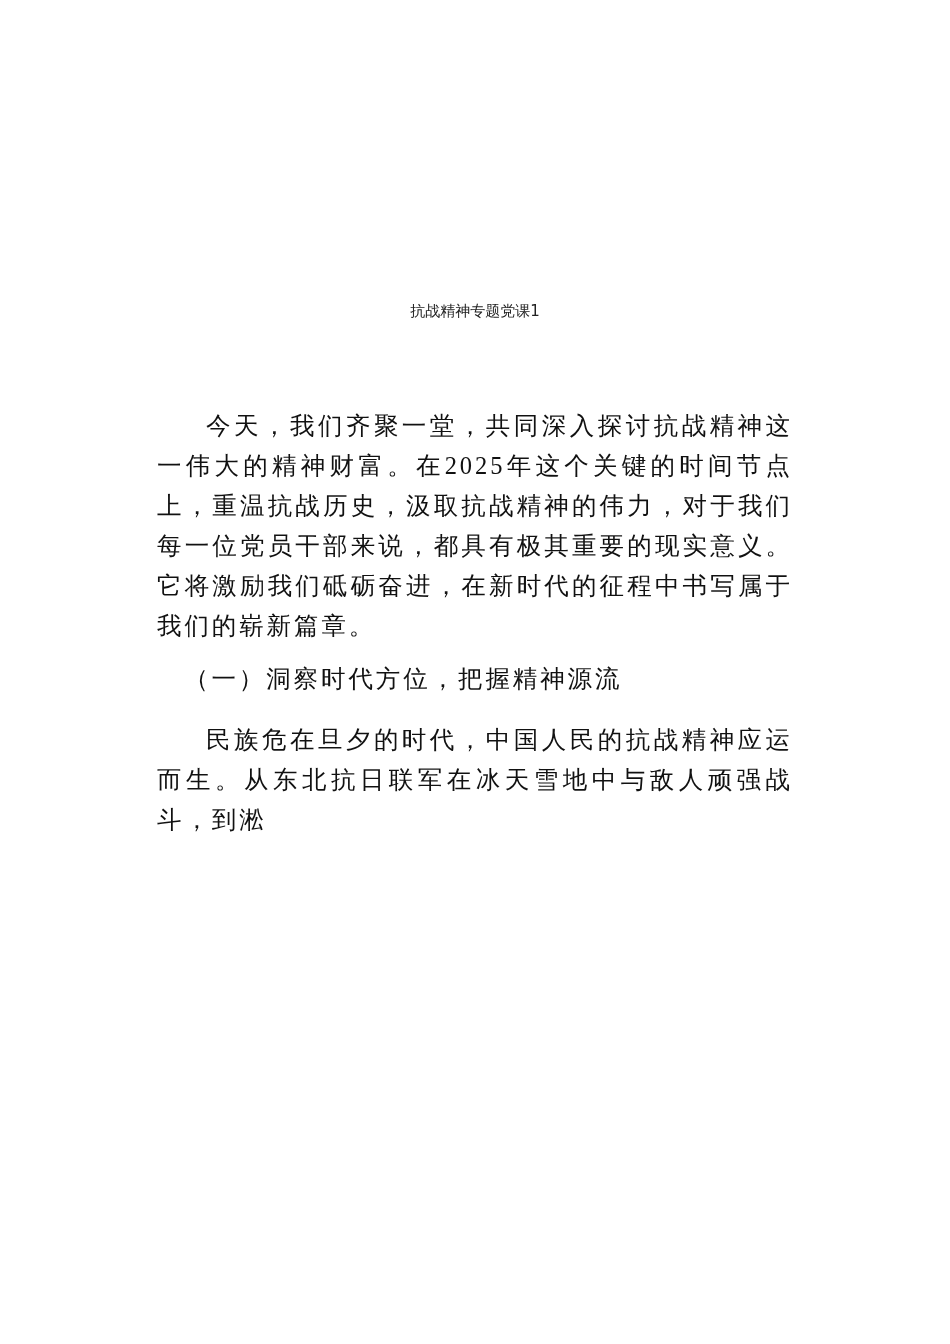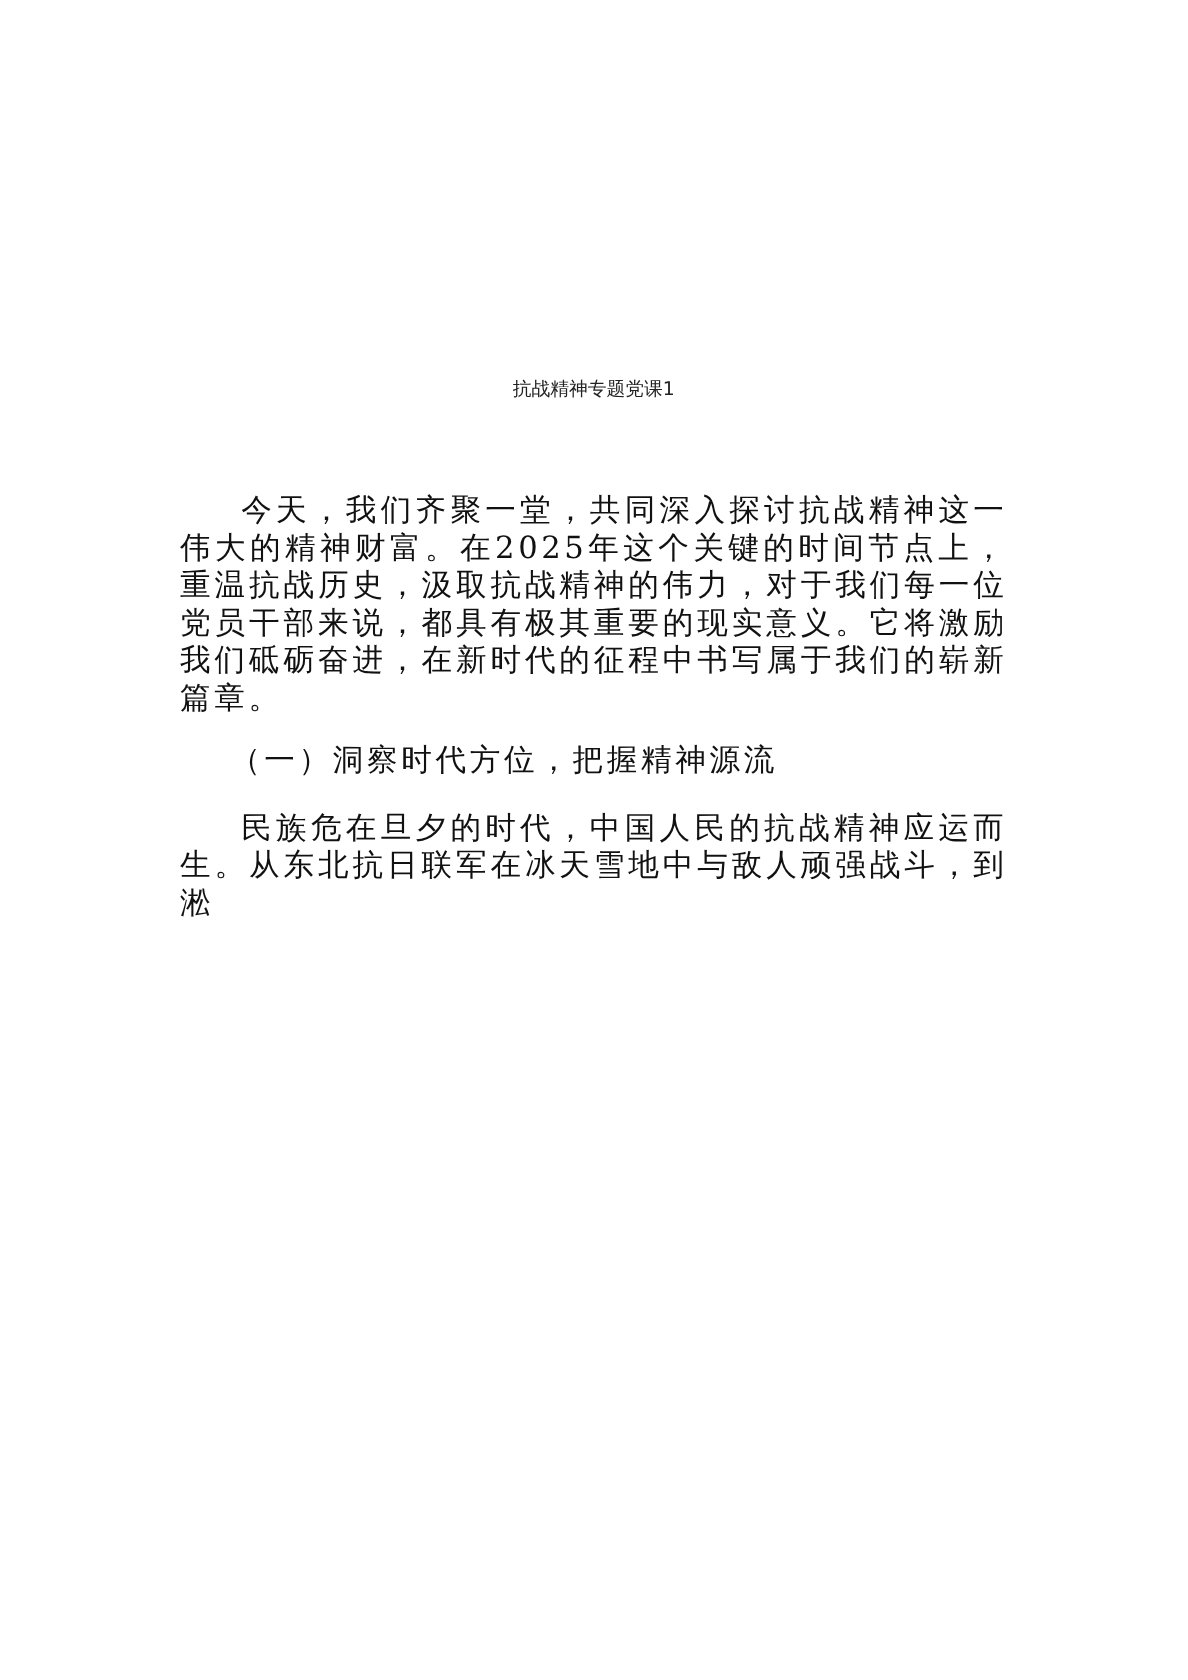--- a/index.html
+++ b/index.html
@@ -33,36 +33,37 @@
       line-height: 22px;
       color: #222222;
     }
     .body {
       position: absolute;
       left: 144px;
       top: 393px;
       width: 662px;
     }
     .para {
-      margin: 0;
+      margin: 13px;
       font-size: 24.5px;
-      line-height: 30px;
+      line-height: 40px;
       letter-spacing: 2.9px;
       text-align: justify;
       text-indent: 2em;
       word-break: break-all;
+      font-family: Liberation Serif, serif;
     }
     .heading {
       margin: 0;
       font-size: 24.5px;
       line-height: 38.6px;
       letter-spacing: 2.9px;
     }
     .heading.h1 { padding-left: 52px; margin-top: 18px; }
-    .heading.h2 { padding-left: 40px; margin-top: 16px; }
+    .heading.h2 { padding-left: 40px; margin-top: 16px; font-family: Liberation Mono, monospace; }
     .para.after-heading { margin-top: 19px; }
     .para.spaced { margin-top: 19px; }
   </style>
 </head>
 <body>
 
 <div class="page">
   <div class="doc-title">抗战精神专题党课1</div>
 
   <div class="body">

